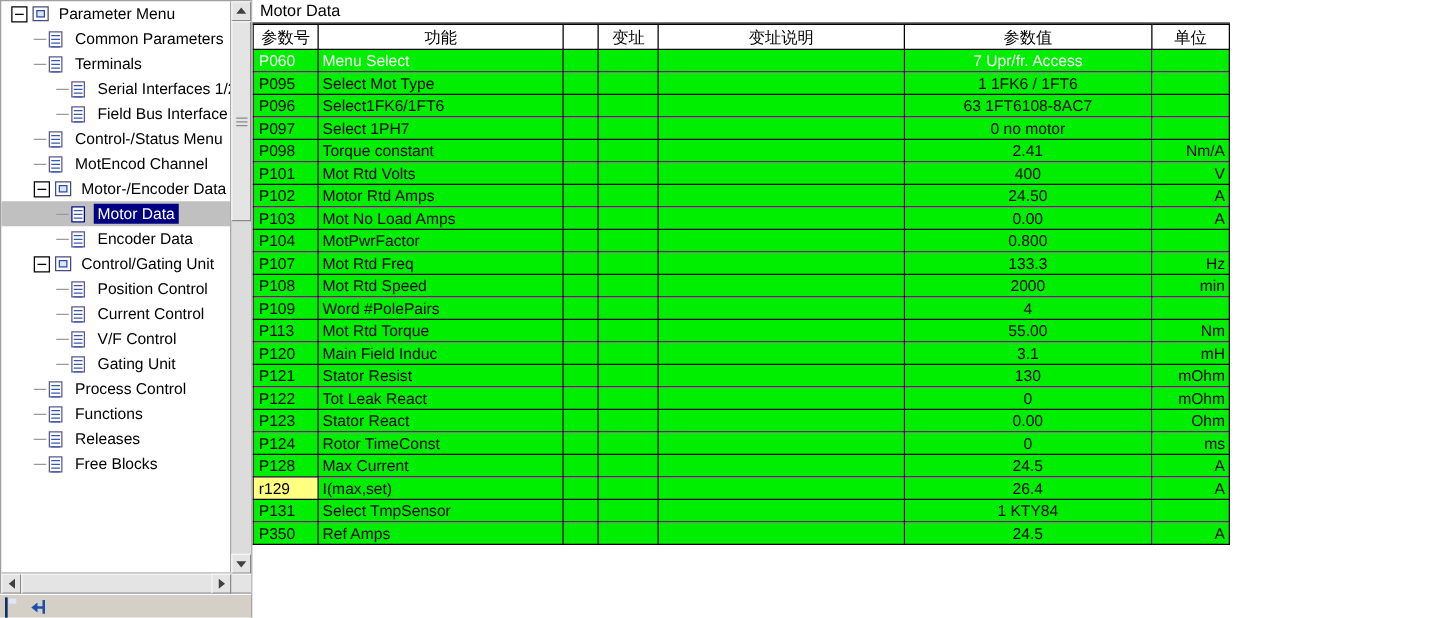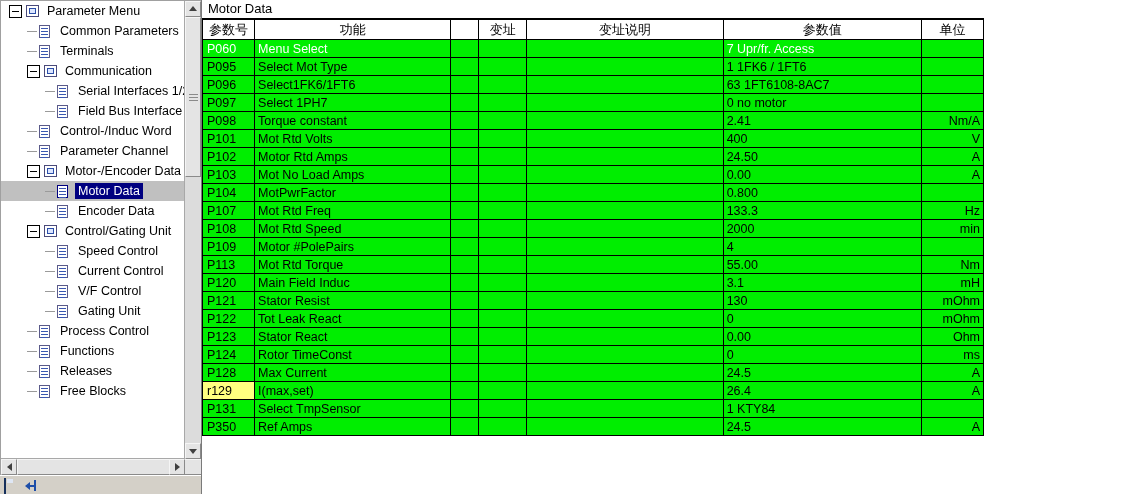--- a/index.html
+++ b/index.html
@@ -361,21 +361,21 @@
   }
   tr.data td {
     background: #00ee00;
   }
   tr.data td.c-num {
     text-align: left;
     padding-left: 4px;
     margin-top: 36px;
   }
   tr.data td.c-name { text-align: left; }
-  tr.data td.c-val  { text-align: left; }
+  tr.data td.c-val  { text-align: center; }
   tr.data td.c-unit { text-align: right; }
   tr.data.highlight td {
     background: #00ee00;
     color: #ffffff;
   }
   tr.data.highlight td.c-num {
     color: #ffffff;
   }
   td.yellow {
     background: #ffff80 !important;
@@ -419,104 +419,94 @@
             </div>
             <div class="tree-row">
               <span class="indent" style="width: 26px;"></span>
               <span class="dash"></span>
               <span class="node-icon">
                 <span class="ic-doc" style="display: block;"></span>
               </span>
               <span class="label">Terminals</span>
             </div>
             <div class="tree-row">
+              <span class="indent" style="width: 44px;"></span>
+              <span class="dash"></span>
+              <span class="node-icon">
+                <span class="ic-doc" style="display: block;"></span>
+              </span>
+              <span class="label">Serial Interfaces 1/2</span>
+            </div>
+            <div class="tree-row">
+              <span class="indent" style="width: 44px;"></span>
+              <span class="dash"></span>
+              <span class="node-icon">
+                <span class="ic-doc" style="display: block;"></span>
+              </span>
+              <span class="label">Field Bus Interface</span>
+            </div>
+            <div class="tree-row">
+              <span class="indent" style="width: 26px;"></span>
+              <span class="dash"></span>
+              <span class="node-icon">
+                <span class="ic-doc" style="display: block;"></span>
+              </span>
+              <span class="label">Control-/Status Menu</span>
+            </div>
+            <div class="tree-row">
+              <span class="indent" style="width: 26px;"></span>
+              <span class="dash"></span>
+              <span class="node-icon">
+                <span class="ic-doc" style="display: block;"></span>
+              </span>
+              <span class="label">MotEncod Channel</span>
+            </div>
+            <div class="tree-row">
               <span class="indent" style="width: 26px;"></span>
               <span class="expander">
                 <span class="h"></span>
               </span>
               <span class="node-icon">
                 <span class="ic-grp" style="display: block;"></span>
               </span>
-              <span class="label">Communication</span>
-            </div>
-            <div class="tree-row">
+              <span class="label">Motor-/Encoder Data</span>
+            </div>
+            <div class="tree-row selected">
               <span class="indent" style="width: 44px;"></span>
               <span class="dash"></span>
               <span class="node-icon">
                 <span class="ic-doc" style="display: block;"></span>
               </span>
-              <span class="label">Serial Interfaces 1/2</span>
+              <span class="label">Motor Data</span>
             </div>
             <div class="tree-row">
               <span class="indent" style="width: 44px;"></span>
               <span class="dash"></span>
               <span class="node-icon">
                 <span class="ic-doc" style="display: block;"></span>
               </span>
-              <span class="label">Field Bus Interface</span>
-            </div>
-            <div class="tree-row">
-              <span class="indent" style="width: 26px;"></span>
-              <span class="dash"></span>
-              <span class="node-icon">
-                <span class="ic-doc" style="display: block;"></span>
-              </span>
-              <span class="label">Control-/Induc Word</span>
-            </div>
-            <div class="tree-row">
-              <span class="indent" style="width: 26px;"></span>
-              <span class="dash"></span>
-              <span class="node-icon">
-                <span class="ic-doc" style="display: block;"></span>
-              </span>
-              <span class="label">Parameter Channel</span>
+              <span class="label">Encoder Data</span>
             </div>
             <div class="tree-row">
               <span class="indent" style="width: 26px;"></span>
               <span class="expander">
                 <span class="h"></span>
               </span>
               <span class="node-icon">
                 <span class="ic-grp" style="display: block;"></span>
               </span>
-              <span class="label">Motor-/Encoder Data</span>
-            </div>
-            <div class="tree-row selected">
+              <span class="label">Control/Gating Unit</span>
+            </div>
+            <div class="tree-row">
               <span class="indent" style="width: 44px;"></span>
               <span class="dash"></span>
               <span class="node-icon">
                 <span class="ic-doc" style="display: block;"></span>
               </span>
-              <span class="label">Motor Data</span>
-            </div>
-            <div class="tree-row">
-              <span class="indent" style="width: 44px;"></span>
-              <span class="dash"></span>
-              <span class="node-icon">
-                <span class="ic-doc" style="display: block;"></span>
-              </span>
-              <span class="label">Encoder Data</span>
-            </div>
-            <div class="tree-row">
-              <span class="indent" style="width: 26px;"></span>
-              <span class="expander">
-                <span class="h"></span>
-              </span>
-              <span class="node-icon">
-                <span class="ic-grp" style="display: block;"></span>
-              </span>
-              <span class="label">Control/Gating Unit</span>
-            </div>
-            <div class="tree-row">
-              <span class="indent" style="width: 44px;"></span>
-              <span class="dash"></span>
-              <span class="node-icon">
-                <span class="ic-doc" style="display: block;"></span>
-              </span>
-              <span class="label">Speed Control</span>
+              <span class="label">Position Control</span>
             </div>
             <div class="tree-row">
               <span class="indent" style="width: 44px;"></span>
               <span class="dash"></span>
               <span class="node-icon">
                 <span class="ic-doc" style="display: block;"></span>
               </span>
               <span class="label">Current Control</span>
             </div>
             <div class="tree-row">
@@ -724,21 +714,21 @@
               <td class="c-num">P108</td>
               <td class="c-name">Mot Rtd Speed</td>
               <td class="c-blank"></td>
               <td class="c-addr"></td>
               <td class="c-desc"></td>
               <td class="c-val">2000</td>
               <td class="c-unit">min</td>
             </tr>
             <tr class="data">
               <td class="c-num">P109</td>
-              <td class="c-name">Motor #PolePairs</td>
+              <td class="c-name">Word #PolePairs</td>
               <td class="c-blank"></td>
               <td class="c-addr"></td>
               <td class="c-desc"></td>
               <td class="c-val">4</td>
               <td class="c-unit"></td>
             </tr>
             <tr class="data">
               <td class="c-num">P113</td>
               <td class="c-name">Mot Rtd Torque</td>
               <td class="c-blank"></td>

